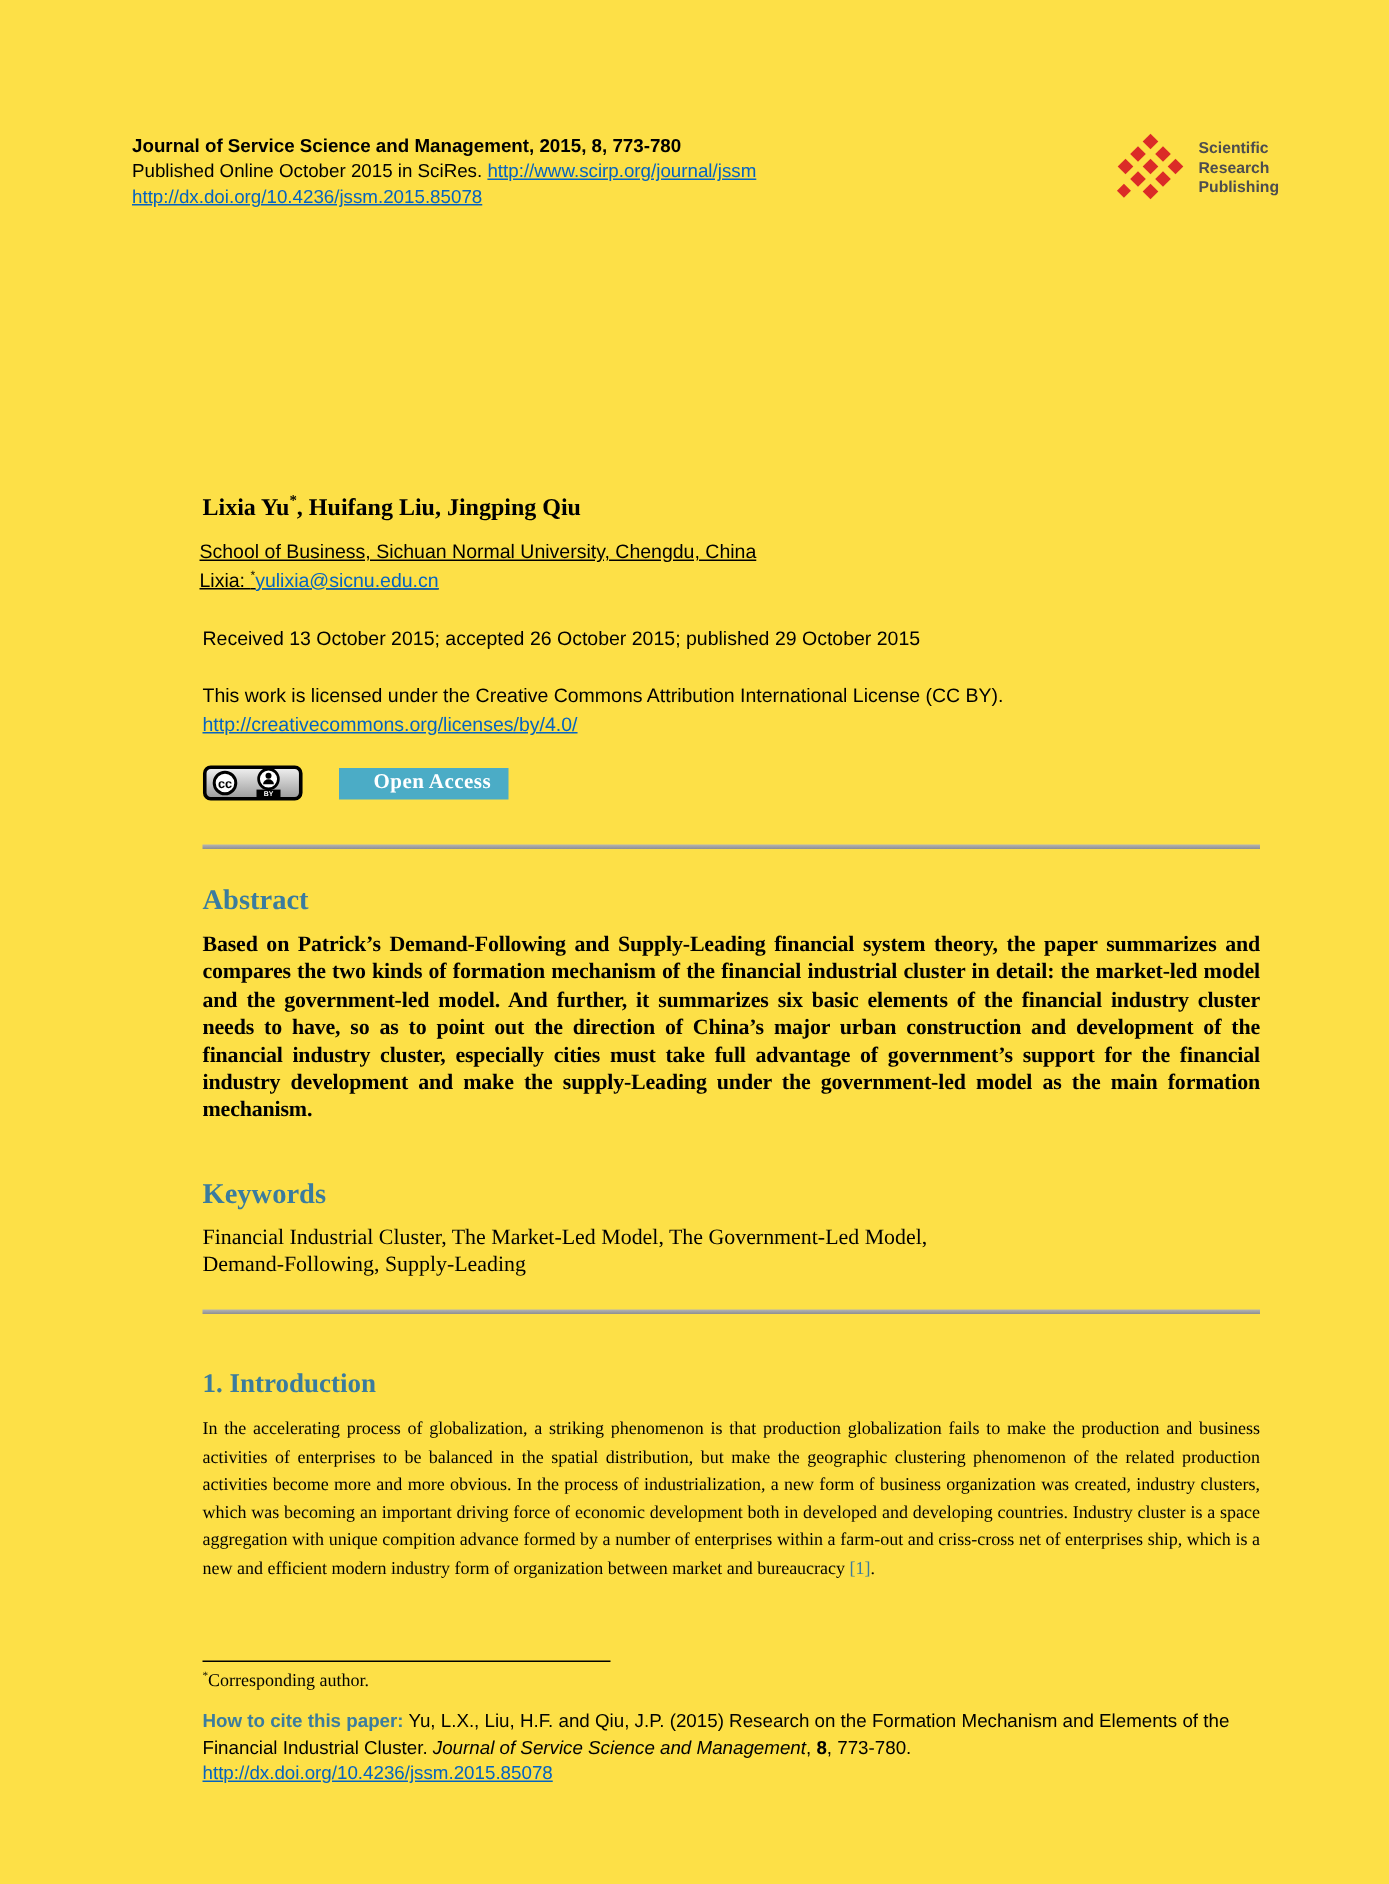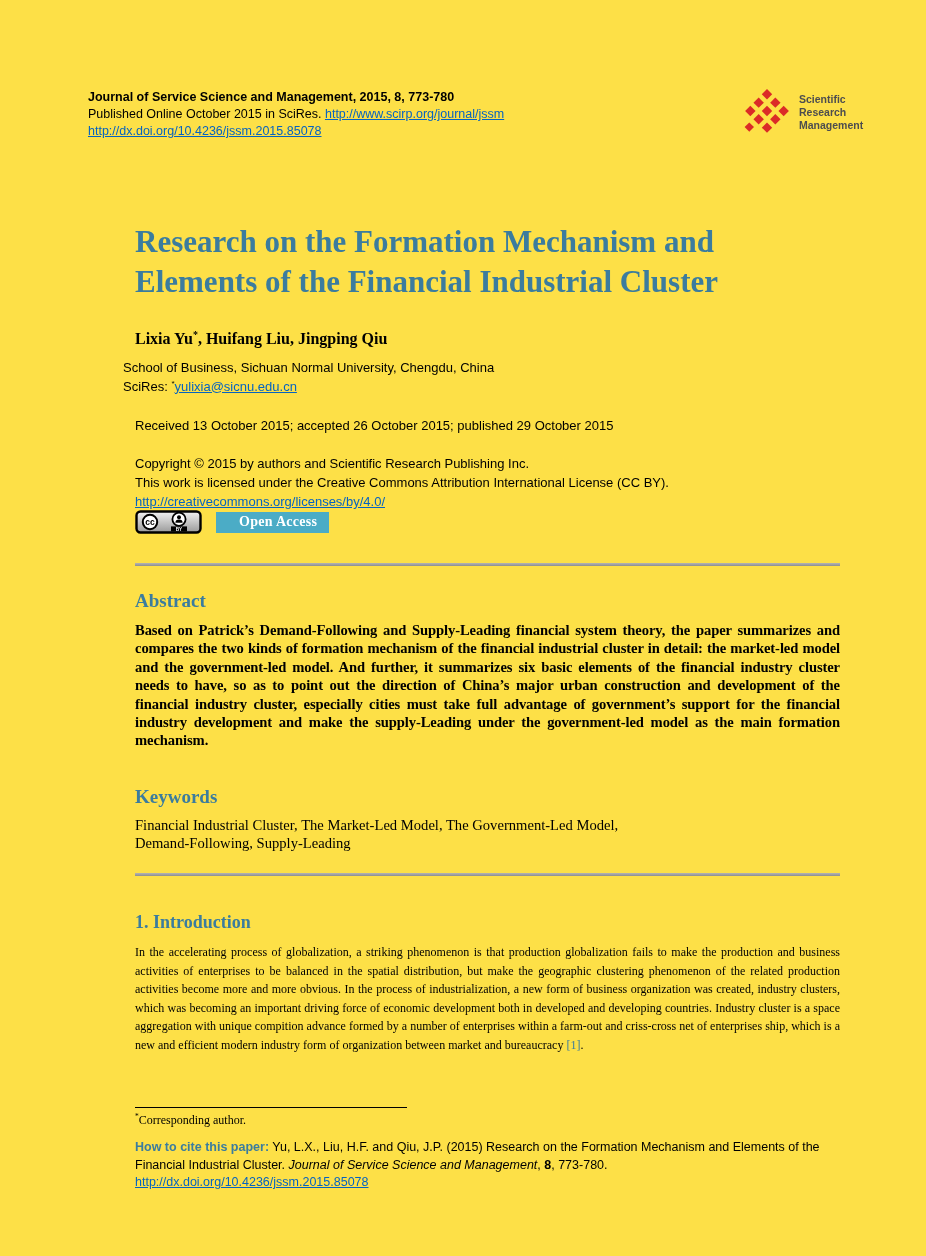--- a/index.html
+++ b/index.html
@@ -20,24 +20,24 @@
   .link{color:var(--link-blue);text-decoration:underline;cursor:pointer;}
   
   .header-left{left:88px;top:89px;font-size:12.5px;line-height:17px;}
   .header-left .bold{font-weight:bold;}
   .logo{left:742px;top:87px;display:flex;align-items:center;gap:7px;}
   .logo-text{font-weight:bold;font-size:10.5px;line-height:13px;color:#4d4d4f;}
   
   .title{left:135px;top:222px;width:712px;font-weight:bold;font-size:31px;line-height:40px;color:var(--heading-teal);}
   .title div{white-space:nowrap;}
   .authors{left:135px;top:330px;font-size:16px;font-weight:bold;}
-  .affil{left:123px;top:359px;font-size:13px;line-height:18.5px;}
+  .affil{left:133px;top:359px;font-size:13px;line-height:18.5px;text-decoration:underline;}
   .received{left:135px;top:418px;font-size:13px;}
   .copyright{left:135px;top:454px;font-size:13px;line-height:19px;}
-  .badges{left:135px;top:510px;display:flex;align-items:center;gap:14px;}
+  .badges{left:135px;top:510px;display:flex;align-items:center;gap:24px;}
   .oa-badge{background:var(--open-access-bg);color:#fff;font-weight:bold;font-size:14px;
             padding:2px 12px 3px 23px;font-family:"Liberation Serif",serif;letter-spacing:.3px;}
   .hrule{left:135px;width:705px;height:3px;background:linear-gradient(#b4b4b4,var(--rule-gray));}
   .rule1{top:563px;} .rule2{top:873px;}
   
   .sec-h{left:135px;font-weight:bold;font-size:19px;color:var(--heading-teal);}
   .abstract-h{top:590px;} .keywords-h{top:786px;} .intro-h{top:912px;font-size:18px;}
   .abstract-body{left:135px;top:621px;width:705px;font-weight:bold;font-size:14.6px;
                  line-height:18.4px;text-align:justify;letter-spacing:-0.1px;}
   .keywords-body{left:135px;top:816px;width:705px;font-weight:normal;font-size:14.6px;line-height:18.4px;}
@@ -74,40 +74,35 @@
         <path d="M40 17 l5 5 -5 5 -5 -5 z"></path>
         <path d="M16 25 l5 5 -5 5 -5 -5 z"></path>
         <path d="M32 25 l5 5 -5 5 -5 -5 z"></path>
         <path d="M24 33 l5 5 -5 5 -5 -5 z"></path>
         <path d="M7 33 l4.5 4.5 -4.5 4.5 -4.5 -4.5 z"></path>
       </g>
     </svg>
     <div class="logo-text sans">
       <div>Scientific</div>
       <div>Research</div>
-      <div>Management</div>
+      <div>Publishing</div>
     </div>
   </div>
 
-  <div class="abs title">
-    <div>Research on the Formation Mechanism and</div>
-    <div>Elements of the Financial Industrial Cluster</div>
-  </div>
 
   <div class="abs authors"><span>Lixia Yu</span><sup>*</sup><span>, Huifang Liu, Jingping Qiu</span></div>
 
   <div class="abs affil sans">
     <div>School of Business, Sichuan Normal University, Chengdu, China</div>
-    <div><span>SciRes: </span><sup>*</sup><span class="link">yulixia@sicnu.edu.cn</span></div>
+    <div><span>Lixia: </span><sup>*</sup><span class="link">yulixia@sicnu.edu.cn</span></div>
   </div>
 
   <div class="abs received sans">Received 13 October 2015; accepted 26 October 2015; published 29 October 2015</div>
 
   <div class="abs copyright sans">
-    <div>Copyright © 2015 by authors and Scientific Research Publishing Inc.</div>
     <div>This work is licensed under the Creative Commons Attribution International License (CC BY).</div>
     <div><span class="link">http://creativecommons.org/licenses/by/4.0/</span></div>
   </div>
 
   <div class="abs badges">
     <svg width="67" height="24" viewBox="0 0 67 24">
       <defs>
         <linearGradient id="ccg" x1="0" y1="0" x2="0" y2="1">
           <stop offset="0" stop-color="#f2f2f2"></stop>
             <stop offset="1" stop-color="#9a9a9a"></stop>

